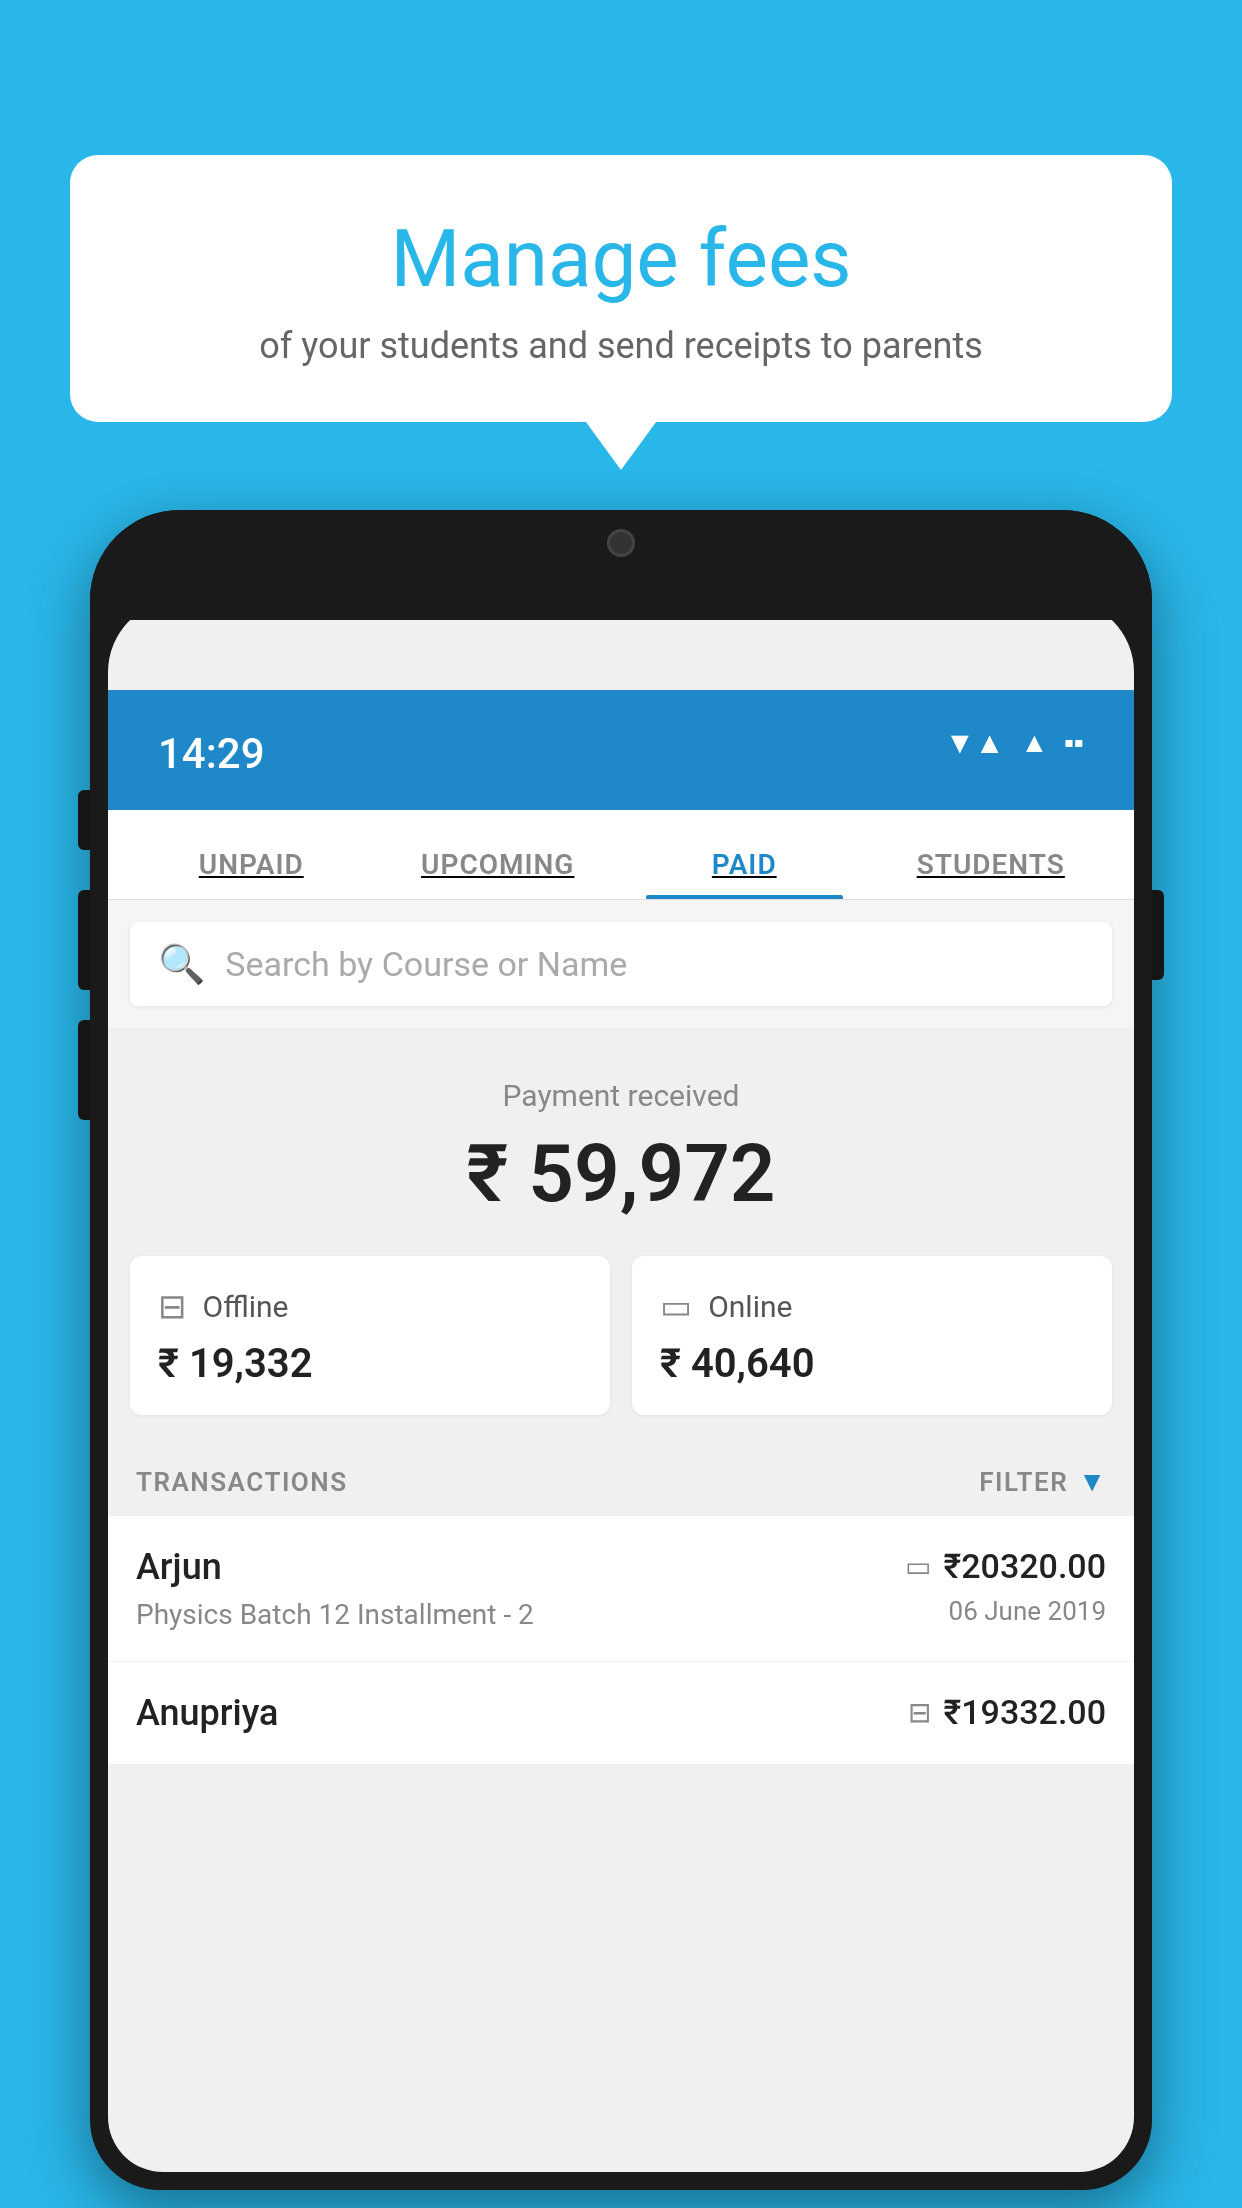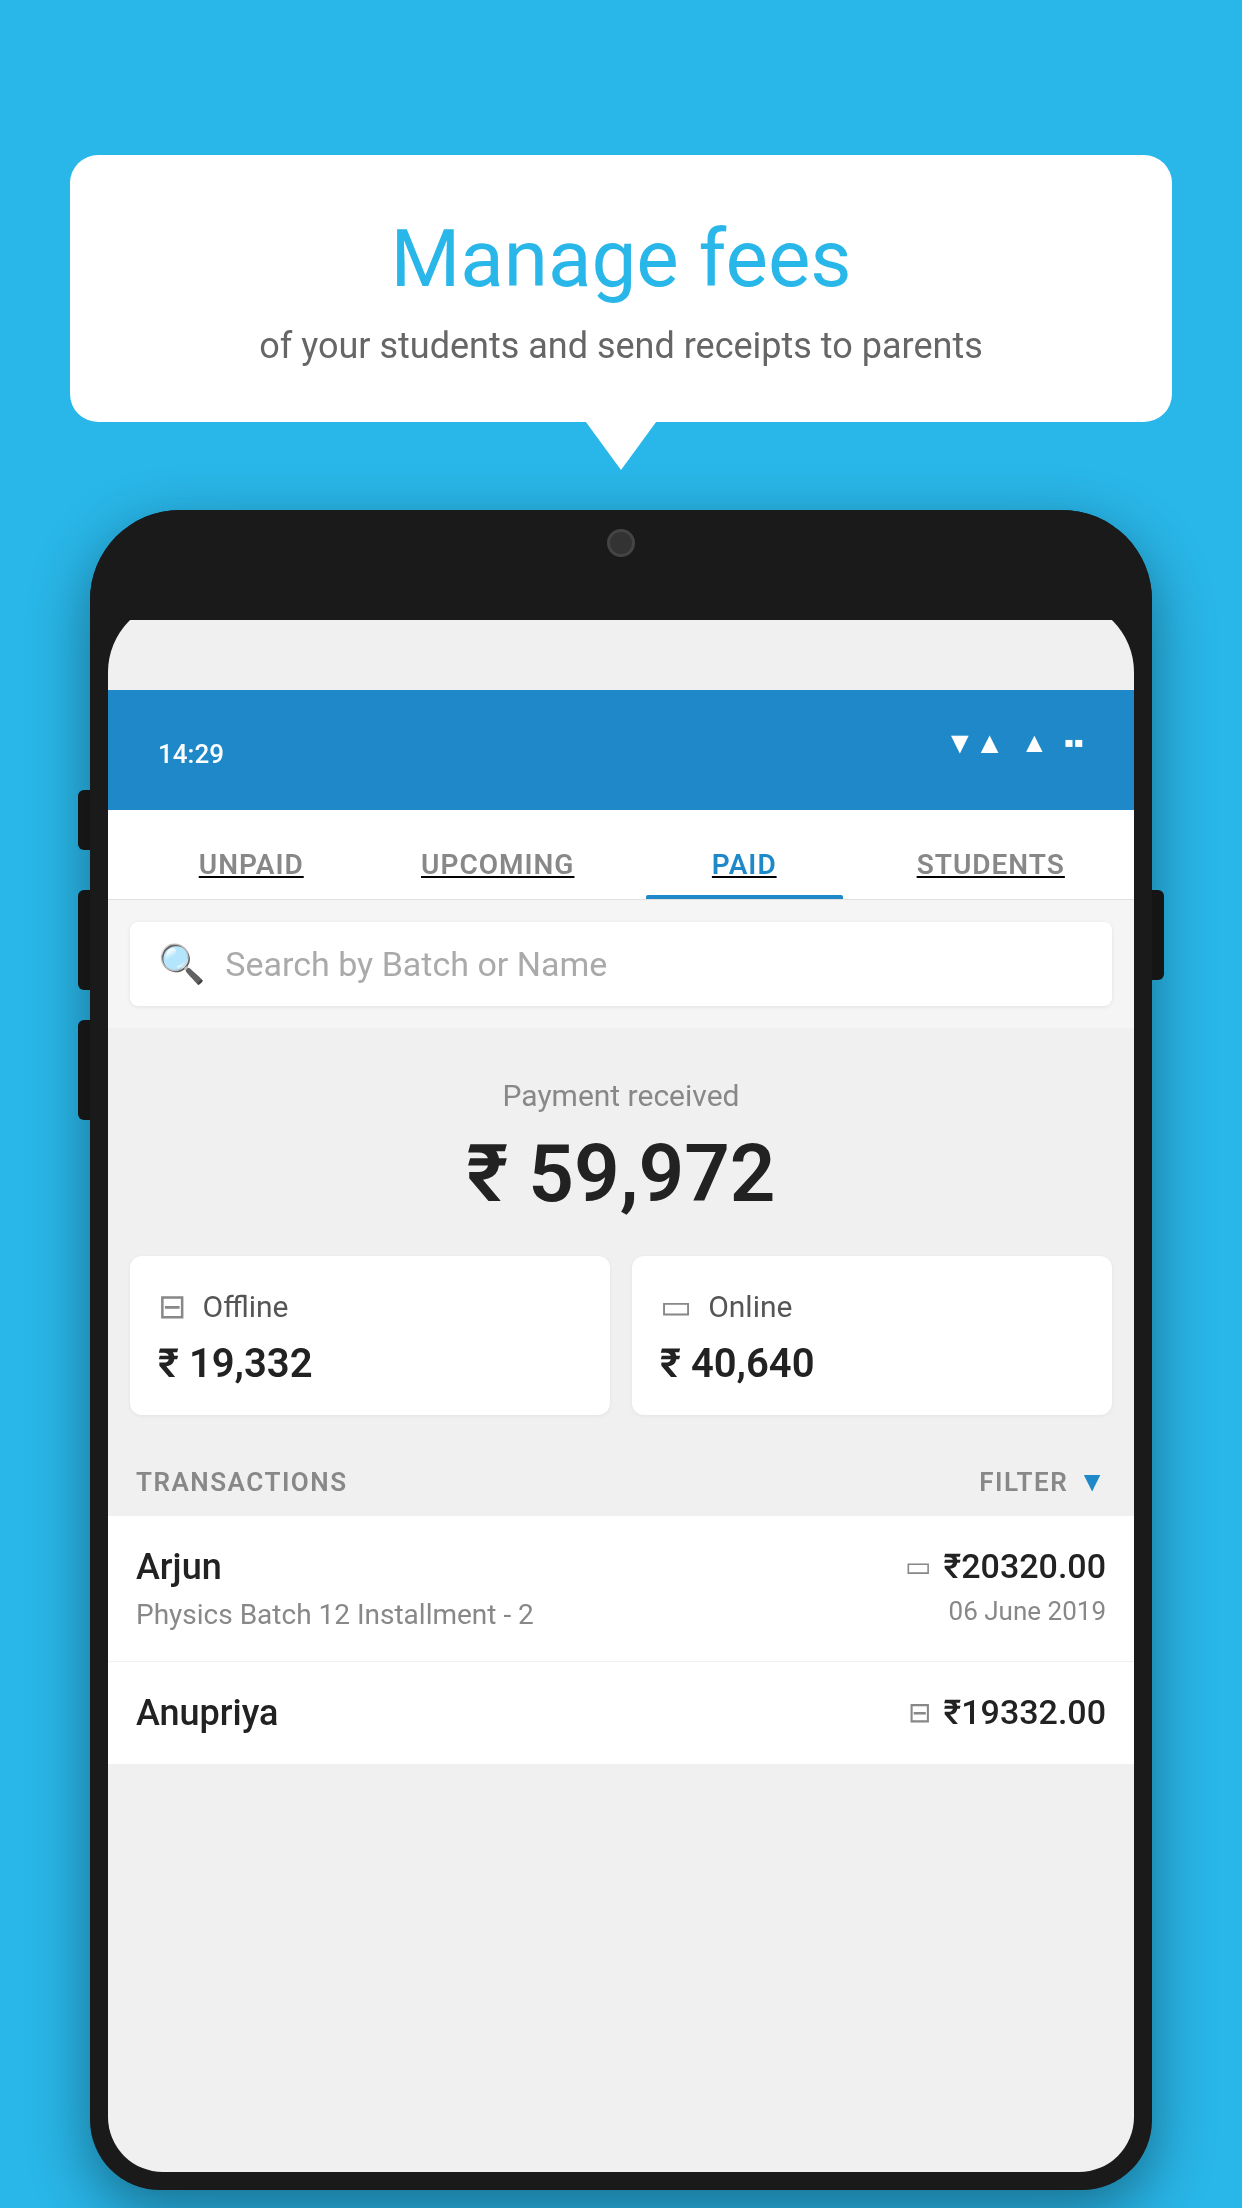--- a/index.html
+++ b/index.html
@@ -120,21 +120,21 @@
       background: #1e88c8;
       display: flex;
       align-items: center;
       justify-content: space-between;
       padding: 0 50px;
       z-index: 5;
       margin-top: 90px;
     }
     .status-time {
       color: #fff;
-      font-size: 26px;
+      font-size: 42px;
       font-weight: 500;
       margin-top: 22px;
     }
     .status-icons {
       display: flex;
       align-items: center;
       gap: 16px;
     }
 
     
@@ -467,21 +467,21 @@
           <span>PAID</span>
         </div>
         <div class="tab-item">
           <span>STUDENTS</span>
         </div>
       </div>
 
       <div class="search-container">
         <div class="search-box">
           <span class="search-icon-wrap">🔍</span>
-          <span class="search-input-text">Search by Batch or Name</span>
+          <span class="search-input-text">Search by Course or Name</span>
         </div>
       </div>
 
       <div class="payment-received-section">
         <div class="payment-received-label">Payment received</div>
         <div class="payment-amount">₹ 59,972</div>
       </div>
 
       <div class="cards-row">
         <div class="payment-card">

